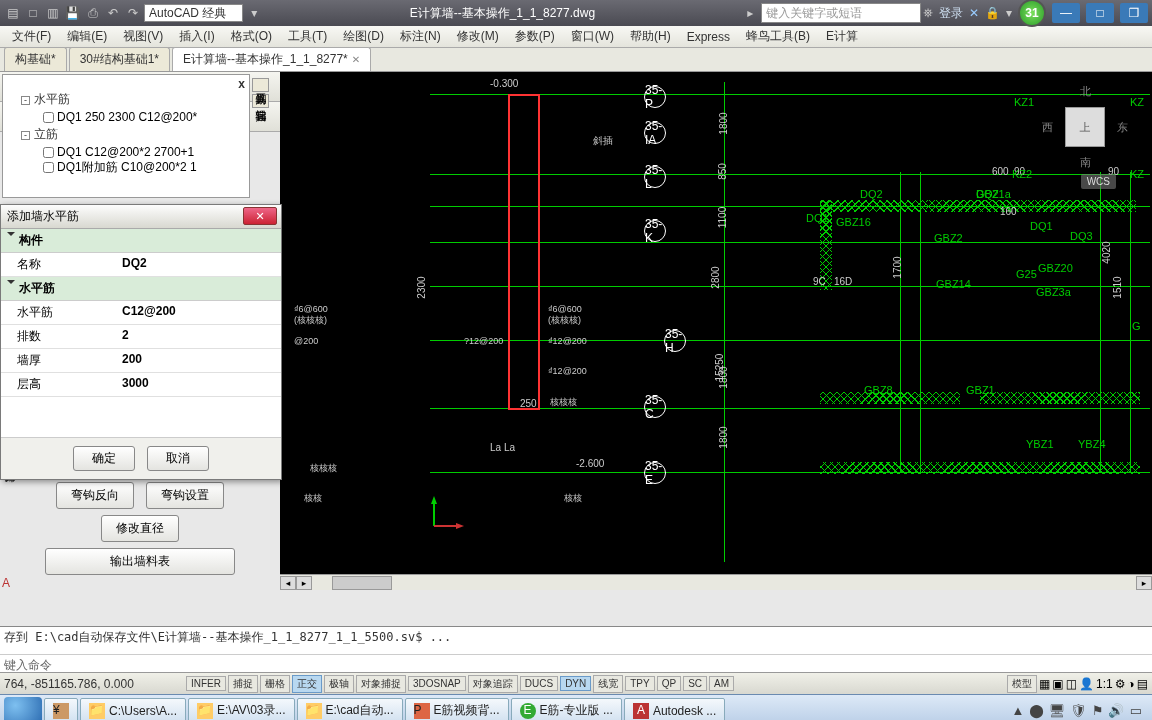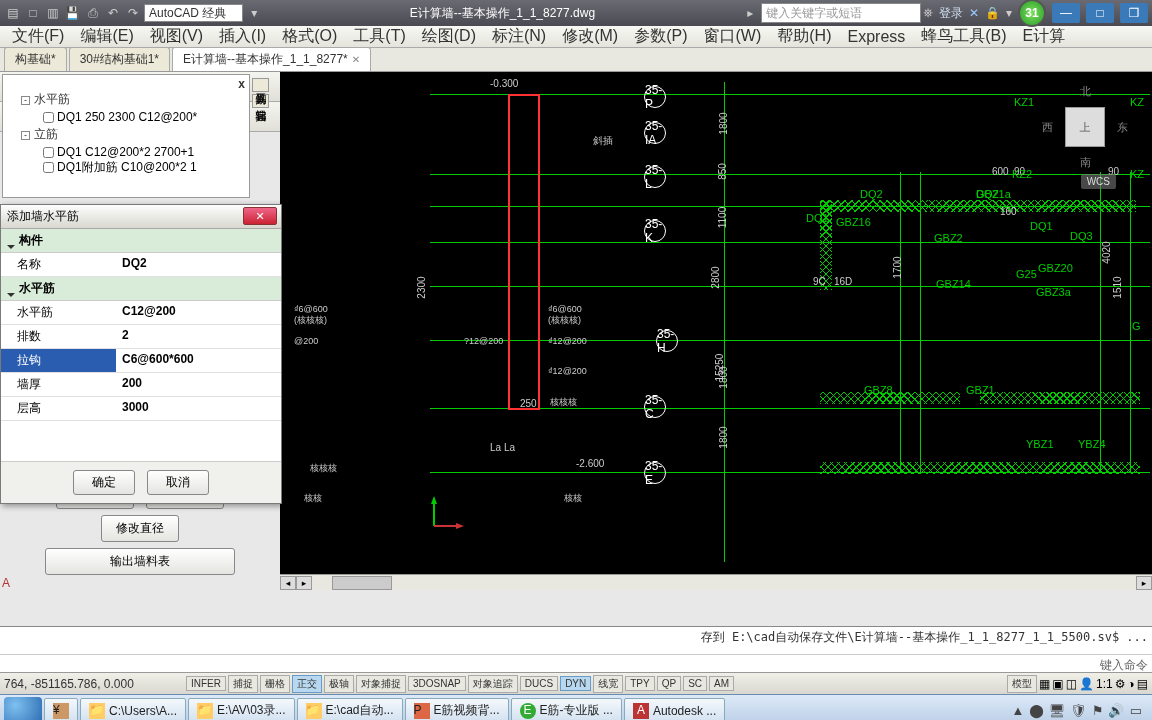--- a/index.html
+++ b/index.html
@@ -10,21 +10,21 @@
 .titlebar .qat-btn { width: 18px; height: 18px; display: inline-flex; align-items: center; justify-content: center; color: #ccc; }
 .titlebar .combo { background: #fff; color: #333; height: 18px; padding: 0 16px 0 4px; border: 1px solid #888; font-size: 11px; display: flex; align-items: center; }
 .titlebar .title-text { flex: 0 0 auto; color: #fff; margin: 0 8px; }
 .titlebar .search { background: #fff; color: #999; height: 20px; width: 160px; padding: 0 4px; border: 1px solid #888; font-size: 11px; display: flex; align-items: center; }
 .titlebar .right { margin-left: auto; display: flex; align-items: center; gap: 6px; }
 .win-ctrl { width: 28px; height: 20px; background: #3a7ab8; color: #fff; display: flex; align-items: center; justify-content: center; border-radius: 2px; }
 .circle-badge { width: 28px; height: 28px; border-radius: 50%; background: radial-gradient(#7ae05a, #2a9a2a); color: #fff; display: flex; align-items: center; justify-content: center; font-size: 11px; font-weight: bold; border: 2px solid #555; }
 
 
 .menubar { height: 22px; background: linear-gradient(#f8f8f4, #e4e4dc); border-bottom: 1px solid #aaa; display: flex; align-items: center; padding: 0 4px; }
-.menubar span { padding: 0 8px; color: #333; font-size: 16px; cursor: default; }
+.menubar span { padding: 0 8px; color: #333; font-size: 12px; cursor: default; }
 
 
 .doctabs { height: 24px; background: #e8e8e0; display: flex; align-items: flex-end; padding-left: 4px; border-bottom: 1px solid #999; }
 .doctabs .tab { padding: 3px 10px; background: #ece9d8; border: 1px solid #aaa; border-bottom: none; margin-right: 2px; border-radius: 3px 3px 0 0; font-size: 11px; color: #333; display: flex; align-items: center; gap: 4px; }
 .doctabs .tab.active { background: #fff; }
 .closex { color: #888; font-size: 10px; }
 
 
 .toolbar-row { height: 30px; background: linear-gradient(#f5f5f0, #e0e0d8); border-bottom: 1px solid #aaa; display: flex; align-items: center; padding: 0 4px; gap: 4px; flex-wrap: nowrap; overflow: hidden; }
 .tb-btn { width: 22px; height: 22px; border: 1px solid transparent; display: flex; align-items: center; justify-content: center; color: #444; font-size: 13px; }
@@ -42,21 +42,21 @@
 .tree-child input { width: 11px; height: 11px; }
 
 .side-vtabs { position: absolute; left: 252px; top: 82px; width: 16px; }
 .vtab { writing-mode: vertical-rl; background: #ece9d8; border: 1px solid #999; padding: 6px 0; font-size: 11px; margin-bottom: 2px; text-align: center; }
 
 
 .dialog { position: absolute; left: 0; top: 204px; width: 282px; background: #f4f4f0; border: 1px solid #7a7a7a; box-shadow: 2px 2px 6px rgba(0,0,0,.4); z-index: 100; }
 .dlg-title { height: 24px; background: linear-gradient(#fdfdfd, #d8d8d0); border-bottom: 1px solid #aaa; display: flex; align-items: center; padding: 0 6px; font-size: 12px; position: relative; }
 .dlg-close { position: absolute; right: 4px; top: 2px; width: 34px; height: 18px; background: linear-gradient(#e68, #c23); border: 1px solid #833; border-radius: 2px; color: #fff; text-align: center; line-height: 16px; font-size: 11px; }
 .dlg-grid { background: #fff; }
-.dlg-sect { background: #d9ecd9; padding: 3px 6px; font-weight: bold; font-size: 12px; border-bottom: 1px solid #ccc; display: flex; align-items: flex-end; }
+.dlg-sect { background: #d9ecd9; padding: 3px 6px; font-weight: bold; font-size: 12px; border-bottom: 1px solid #ccc; display: flex; align-items: flex-start; }
 .dlg-sect .tri { display: inline-block; width: 0; height: 0; border-top: 4px solid #333; border-left: 4px solid transparent; border-right: 4px solid transparent; margin-right: 4px; }
 .dlg-row { display: flex; border-bottom: 1px solid #e0e0e0; }
 .dlg-row .k { width: 115px; padding: 3px 6px 3px 16px; font-size: 12px; }
 .dlg-row .v { flex: 1; padding: 3px 6px; font-size: 12px; font-weight: bold; }
 .dlg-row.sel .k { background: #2a5db0; color: #fff; }
 .dlg-blank { height: 40px; background: #fff; }
 .dlg-btns { padding: 8px; display: flex; justify-content: center; gap: 12px; background: #f0f0ec; border-top: 1px solid #ccc; }
 .dlg-btn { padding: 3px 18px; background: linear-gradient(#fff, #e4e4e0); border: 1px solid #888; border-radius: 3px; font-size: 12px; }
 
 .bottom-btns { position: absolute; left: 30px; top: 480px; width: 220px; z-index: 50; }
@@ -74,21 +74,21 @@
 .canvas .hatch { position: absolute; background: repeating-linear-gradient(45deg, #0c0 0, #0c0 1px, transparent 1px, transparent 5px), repeating-linear-gradient(-45deg, #0c0 0, #0c0 1px, transparent 1px, transparent 5px); }
 .viewcube { position: absolute; right: 24px; top: 12px; width: 86px; height: 86px; display: flex; align-items: center; justify-content: center; }
 .viewcube .cube { width: 40px; height: 40px; background: #ddd; border: 1px solid #999; display: flex; align-items: center; justify-content: center; color: #555; font-size: 11px; }
 .viewcube .dir { position: absolute; color: #888; font-size: 11px; }
 .wcs { position: absolute; right: 36px; top: 102px; background: rgba(120,120,120,.6); color: #ddd; padding: 2px 6px; font-size: 10px; border-radius: 2px; }
 .hscroll { position: absolute; left: 280px; right: 0; bottom: 0; height: 16px; background: #e8e8e0; border-top: 1px solid #999; display: flex; align-items: center; }
 .hscroll .arrow { width: 16px; height: 14px; background: #ddd; border: 1px solid #999; text-align: center; font-size: 9px; line-height: 12px; }
 .hscroll .thumb { width: 60px; height: 14px; background: #ccc; border: 1px solid #999; margin-left: 20px; }
 
 
-.cmdarea { height: 56px; background: #fff; border-top: 1px solid #888; text-align: right; }
+.cmdarea { height: 56px; background: #fff; border-top: 1px solid #888; }
 .cmdline { padding: 2px 4px; font-size: 12px; color: #333; font-family: Consolas, monospace; }
 .cmdinput { padding: 2px 4px; font-size: 12px; color: #666; border-top: 1px solid #ccc; margin-top: 14px; }
 
 
 .statusbar { height: 22px; background: linear-gradient(#f0f0e8, #d8d8d0); border-top: 1px solid #999; display: flex; align-items: center; font-size: 11px; padding: 0 4px; gap: 2px; }
 .statusbar .coord { width: 180px; color: #333; }
 .st-btn { padding: 1px 4px; border: 1px solid #aaa; background: #e8e8e0; font-size: 10px; color: #333; }
 .st-btn.on { background: #b8d8f0; border-color: #6a9ac8; }
 .statusbar .right { margin-left: auto; display: flex; gap: 2px; align-items: center; }
 
@@ -274,24 +274,20 @@
           <span class="tri"></span>
           <span>水平筋</span>
         </div>
       <div class="dlg-row">
           <div class="k">水平筋</div>
           <div class="v">C12@200</div>
         </div>
       <div class="dlg-row">
           <div class="k">排数</div>
           <div class="v">2</div>
-        </div>
-      <div class="dlg-row sel">
-          <div class="k">拉钩</div>
-          <div class="v">C6@600*600</div>
         </div>
       <div class="dlg-row">
           <div class="k">墙厚</div>
           <div class="v">200</div>
         </div>
       <div class="dlg-row">
           <div class="k">层高</div>
           <div class="v">3000</div>
         </div>
       <div class="dlg-blank"></div>
@@ -408,21 +404,21 @@
       </div>
     <div class="circle" style="left:364px;top:50px">
         <span>35-IA</span>
       </div>
     <div class="circle" style="left:364px;top:94px">
         <span>35-L</span>
       </div>
     <div class="circle" style="left:364px;top:148px">
         <span>35-K</span>
       </div>
-    <div class="circle" style="left:376px;top:258px">
+    <div class="circle" style="left:384px;top:258px">
         <span>35-H</span>
       </div>
     <div class="circle" style="left:364px;top:324px">
         <span>35-C</span>
       </div>
     <div class="circle" style="left:364px;top:390px">
         <span>35-E</span>
       </div>
 
     <div class="viewcube">

